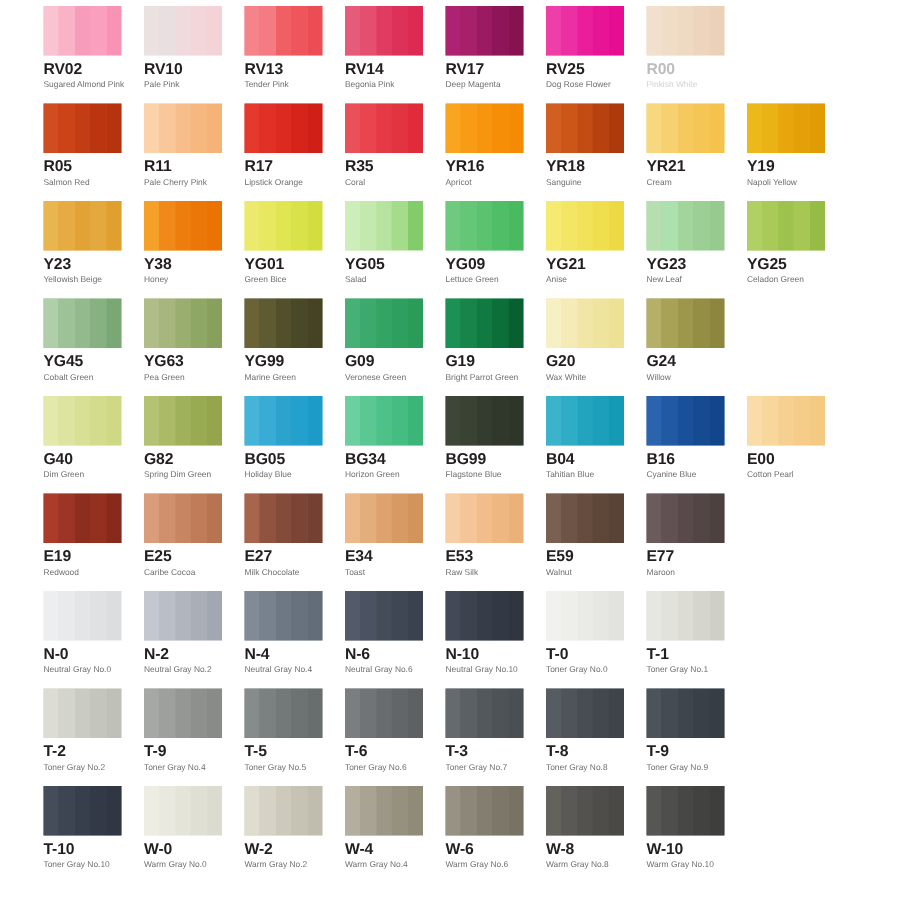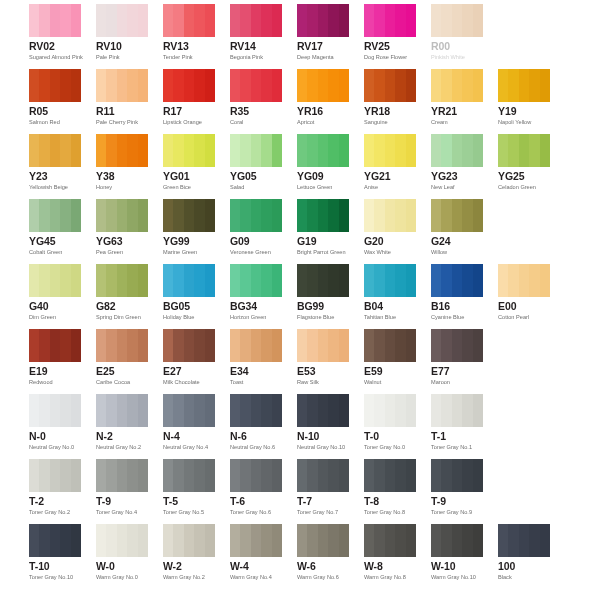--- a/index.html
+++ b/index.html
@@ -697,21 +697,21 @@
         <div class="desc">Toner Gray No.6</div>
       </div>
       <div class="cell">
         <div class="swatch" style="background: rgb(88, 93, 97);">
           <span style="background: rgb(100, 106, 110); width: 20%;"></span>
           <span style="background: rgb(91, 96, 100); width: 20%;"></span>
           <span style="background: rgb(83, 88, 92); width: 20%;"></span>
           <span style="background: rgb(78, 83, 87); width: 20%;"></span>
           <span style="background: rgb(74, 79, 83); width: 20%;"></span>
         </div>
-        <div class="code">T-7</div>
+        <div class="code">T-3</div>
         <div class="desc">Toner Gray No.7</div>
       </div>
       <div class="cell">
         <div class="swatch" style="background: rgb(76, 82, 87);">
           <span style="background: rgb(86, 92, 97); width: 20%;"></span>
           <span style="background: rgb(78, 84, 89); width: 20%;"></span>
           <span style="background: rgb(71, 77, 82); width: 20%;"></span>
           <span style="background: rgb(66, 72, 77); width: 20%;"></span>
           <span style="background: rgb(62, 68, 73); width: 20%;"></span>
         </div>
@@ -801,25 +801,14 @@
         <div class="swatch" style="background: rgb(76, 76, 74);">
           <span style="background: rgb(86, 86, 84); width: 20%;"></span>
           <span style="background: rgb(78, 78, 76); width: 20%;"></span>
           <span style="background: rgb(71, 71, 69); width: 20%;"></span>
           <span style="background: rgb(66, 66, 64); width: 20%;"></span>
           <span style="background: rgb(62, 62, 60); width: 20%;"></span>
         </div>
         <div class="code">W-10</div>
         <div class="desc">Warm Gray No.10</div>
       </div>
-      <div class="cell">
-        <div class="swatch" style="background: rgb(62, 68, 82);">
-          <span style="background: rgb(71, 77, 91); width: 20%;"></span>
-          <span style="background: rgb(64, 70, 84); width: 20%;"></span>
-          <span style="background: rgb(59, 65, 79); width: 20%;"></span>
-          <span style="background: rgb(55, 61, 74); width: 20%;"></span>
-          <span style="background: rgb(52, 58, 71); width: 20%;"></span>
-        </div>
-        <div class="code">100</div>
-        <div class="desc">Black</div>
-      </div>
     </div>
   </div>
 
 </body></html>

